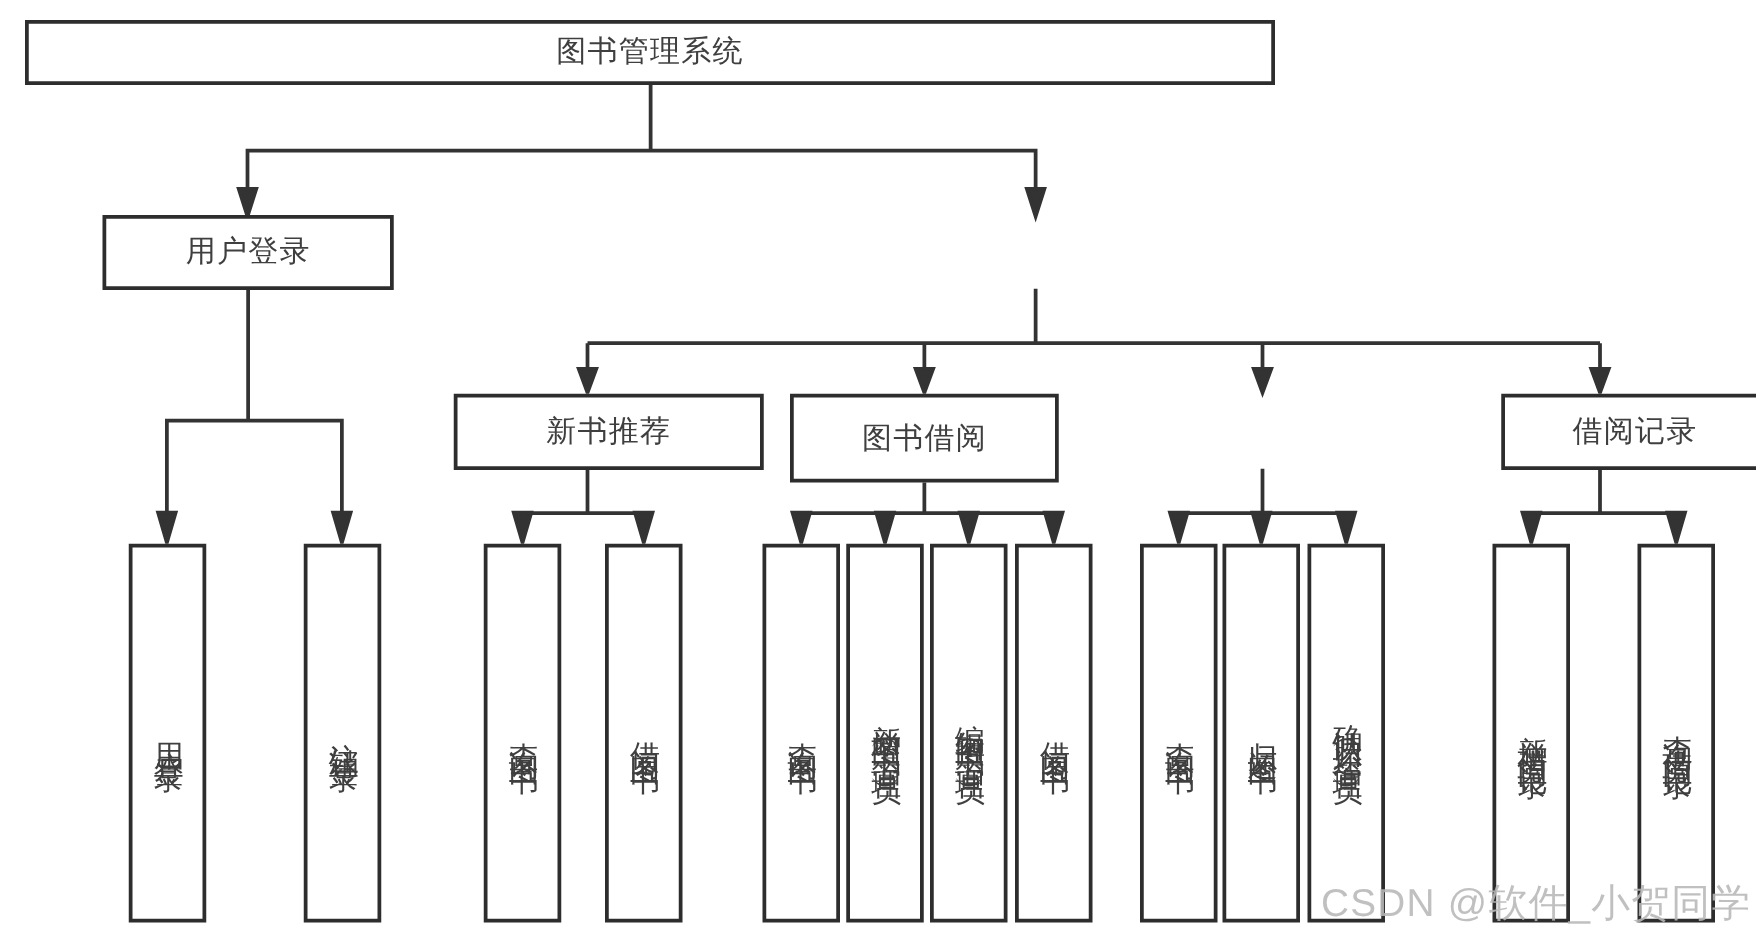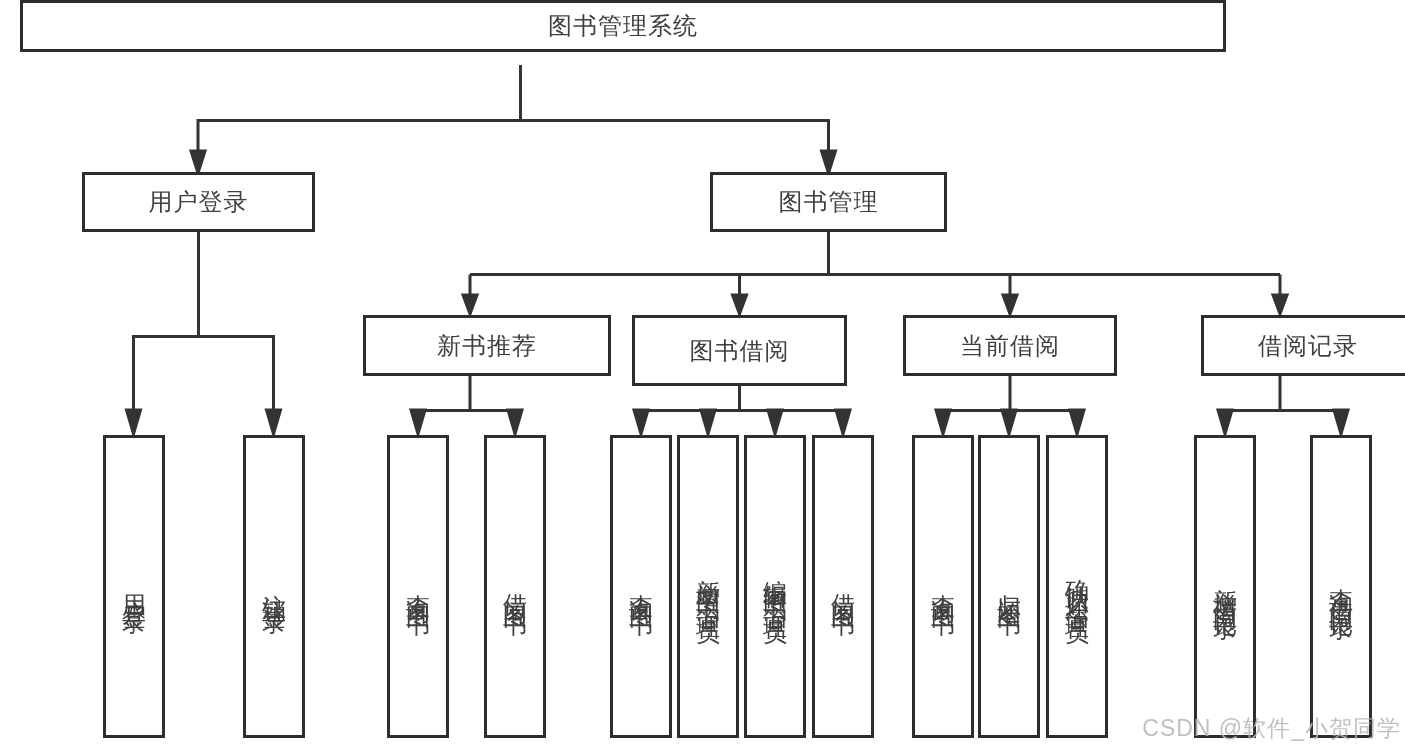--- a/index.html
+++ b/index.html
@@ -25,21 +25,21 @@
   }
   .node.vert{
     writing-mode:vertical-rl;
     text-orientation:mixed;
     letter-spacing:6px;
     font-size:24px;
   }
   .watermark{
     position:absolute;
     right:4px;bottom:3px;
-    font-size:23px;
+    font-size:31px;
     letter-spacing:1px;
     color:rgba(183,183,183,0.88);
     z-index:5;
     white-space:nowrap;
     text-align:right;
   }
 </style>
 </head>
 <body>
 
@@ -88,39 +88,33 @@
       <polygon points="1070,410 1084,410 1077,434"></polygon>
     </g>
 
     <g stroke="#333333" stroke-width="3" fill="#333333">
       <path fill="none" d="M1280 375 V410.5 M1225 410.5 H1341"></path>
       <polygon points="1218,410 1232,410 1225,434"></polygon>
       <polygon points="1334,410 1348,410 1341,434"></polygon>
     </g>
   </svg>
 
-  <div class="node" style="left:20px;top:0;width:1206px;height:52px;">
+  <div class="node" style="left:20px;top:16px;width:1000px;height:52px;">
     <span>图书管理系统</span>
   </div>
 
   <div class="node" style="left:82px;top:172px;width:233px;height:60px;">
     <span>用户登录</span>
-  </div>
-  <div class="node" style="left:710px;top:172px;width:237px;height:60px;">
-    <span>图书管理</span>
   </div>
 
   <div class="node" style="left:363px;top:315px;width:248px;height:61px;">
     <span>新书推荐</span>
   </div>
   <div class="node" style="left:632px;top:315px;width:215px;height:71px;">
     <span>图书借阅</span>
-  </div>
-  <div class="node" style="left:903px;top:315px;width:214px;height:61px;">
-    <span>当前借阅</span>
   </div>
   <div class="node" style="left:1173px;top:315px;width:214px;height:61px;margin-left:28px;">
     <span>借阅记录</span>
   </div>
 
   <div class="node vert" style="left:103px;top:435px;width:62px;height:303px;">
     <span>用户登录</span>
   </div>
   <div class="node vert" style="left:243px;top:435px;width:62px;height:303px;">
     <span>注销登录</span>

